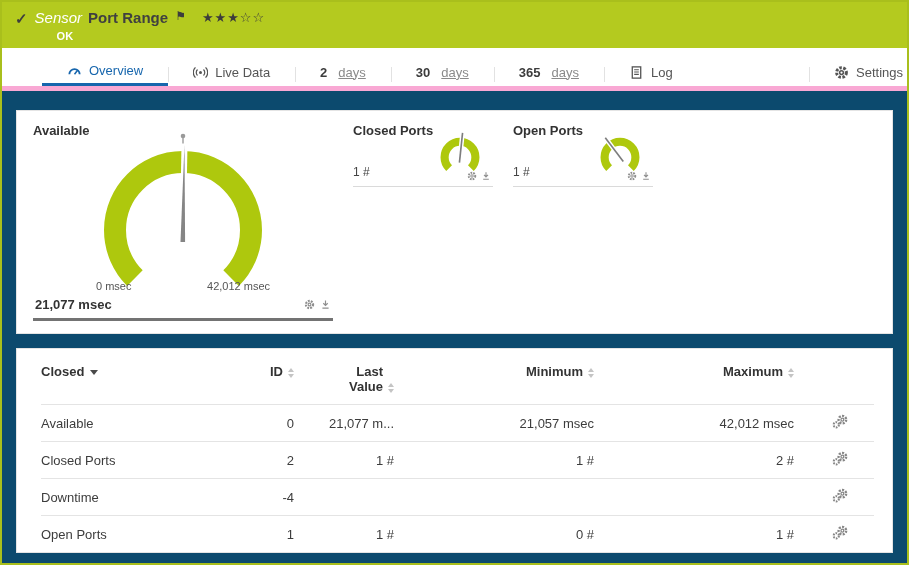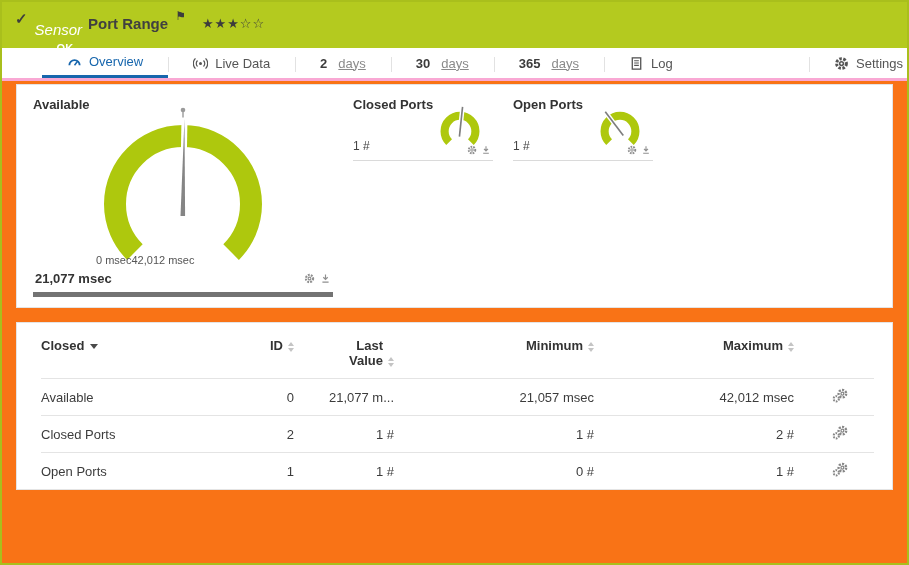--- a/index.html
+++ b/index.html
@@ -7,52 +7,52 @@
   body { font-family:"Liberation Sans", sans-serif; }
 
   .page { width:909px; height:565px; border:2px solid #a9bf1c; overflow:hidden;
           background:#fff; display:flex; flex-direction:column; }
 
   
   .topbar { background:#b4ca1f; height:46px; flex:0 0 auto; display:flex;
             align-items:flex-start; padding:7px 10px 0; }
   .chk { color:#3d3d3d; font-size:15px; font-weight:bold; margin:1px 7px 0 3px; }
   .title-row { display:flex; align-items:center; }
-  .kind { font-style:italic; color:#fff; font-size:15px; margin-right:6px;margin-top:12px; }
+  .kind { font-style:italic; color:#fff; font-size:15px; margin-right:6px; }
   .name { font-weight:bold; color:#404040; font-size:15px; }
   .flag { color:#3d3d3d; font-size:12px; margin-left:7px; align-self:flex-start; cursor:pointer; }
   .stars { color:#3c3c3c; font-size:13px; letter-spacing:1px; margin-left:16px; cursor:pointer; }
   .status { color:#fff; font-size:11px; font-weight:bold; margin:4px 0 0 22px; }
 
   
-  .tabs { display:flex; align-items:stretch; margin-top:0; border-bottom:3px solid #f9a8d4;
+  .tabs { display:flex; align-items:stretch; margin-top:10px; border-bottom:5px solid #f9a8d4;
           padding-left:40px; height:33px; flex:0 0 auto; background:#fff; }
   .tab { display:flex; align-items:center; gap:7px; padding:0 25px; font-size:13px;
          color:#555; cursor:pointer; position:relative; white-space:nowrap; }
   .tab + .tab::before { content:""; position:absolute; left:0; top:9px; height:15px;
                         width:1px; background:#e2e2e2; }
   .tab.active { color:#1766ad; border-bottom:3px solid #1766ad; }
   .tab svg { width:15px; height:15px; flex:0 0 auto; }
   .tab .num { color:#3c3c3c; font-weight:bold; }
   .tab .unit { color:#8a8a8a; margin-left:4px;text-decoration:underline; }
   .tab-settings { margin-left:auto; padding-right:4px; }
 
   
-  .content { flex:1; background:#f97316; padding:3px 14px; overflow:hidden; }
+  .content { flex:1; background:#0c4a6e; padding:19px 14px; overflow:hidden; }
   .panel { background:#fff; border:1px solid #e4e4e4; }
 
   
   .gauges-panel { padding:12px 16px 0 16px; display:flex; align-items:flex-start; height:224px; }
   .gauge-main { width:300px; }
   .g-title { font-weight:bold; font-size:13px; color:#333; }
   .g-main-svg { display:block; margin:-8px auto 0; width:230px; height:164px; }
-  .g-scale { display:flex; width:230px; margin:-14px auto 0;
+  .g-scale { display:flex; justify-content:space-between; width:230px; margin:-14px auto 0;
              padding:0 28px; font-size:11px; color:#555; }
   .g-foot { display:flex; justify-content:space-between; align-items:center;
-            border-bottom:5px solid #737373; padding:3px 2px 6px; margin-top:2px; }
+            border-bottom:3px solid #737373; padding:3px 2px 6px; margin-top:2px; }
   .g-value { font-weight:bold; font-size:13px; color:#333; }
   .g-icons { display:flex; gap:5px; align-items:center; color:#8f8f8f; }
   .g-icons svg { width:11px; height:11px; cursor:pointer; }
 
   .gauge-small { position:relative; width:140px; height:64px; margin-left:20px;
                  border-bottom:1px solid #dadada; }
   .gs-title { font-weight:bold; font-size:13px; color:#333; }
   .gs-svg { position:absolute; top:6px; right:4px; width:58px; height:51px; }
   .gs-value { position:absolute; left:0; bottom:7px; font-size:12px; color:#444; }
   .gs-icons { position:absolute; right:2px; bottom:5px; display:flex; gap:4px; color:#8f8f8f; }
@@ -305,20 +305,30 @@
             <td class="c-channel">Closed Ports</td>
             <td>2</td>
             <td>1 #</td>
             <td>1 #</td>
             <td>2 #</td>
             <td class="c-icons"><svg class="icon-gears">
                   <use href="#sym-gears"></use>
                 </svg></td>
           </tr>
           <tr>
+            <td class="c-channel">Downtime</td>
+            <td>-4</td>
+            <td></td>
+            <td></td>
+            <td></td>
+            <td class="c-icons"><svg class="icon-gears">
+                  <use href="#sym-gears"></use>
+                </svg></td>
+          </tr>
+          <tr>
             <td class="c-channel">Open Ports</td>
             <td>1</td>
             <td>1 #</td>
             <td>0 #</td>
             <td>1 #</td>
             <td class="c-icons"><svg class="icon-gears">
                   <use href="#sym-gears"></use>
                 </svg></td>
           </tr>
         </tbody>

